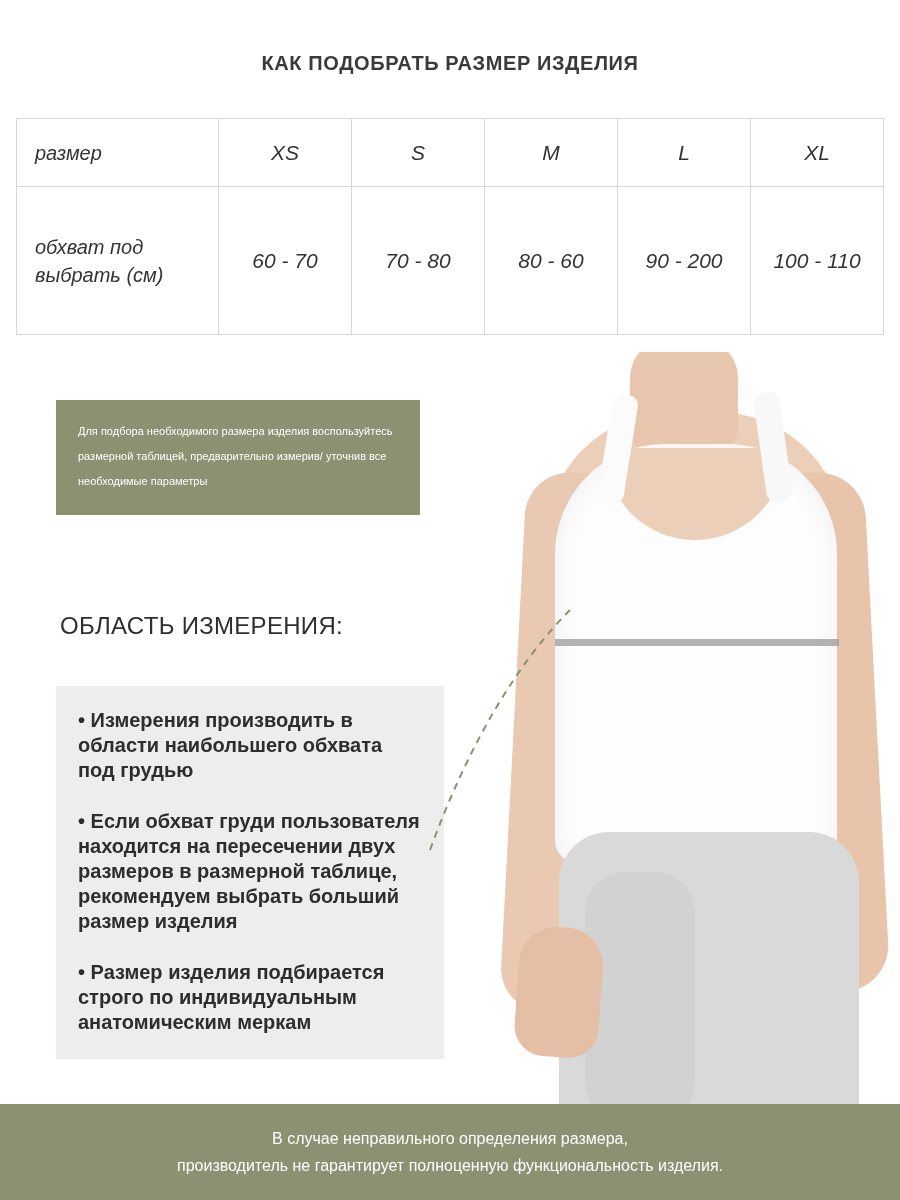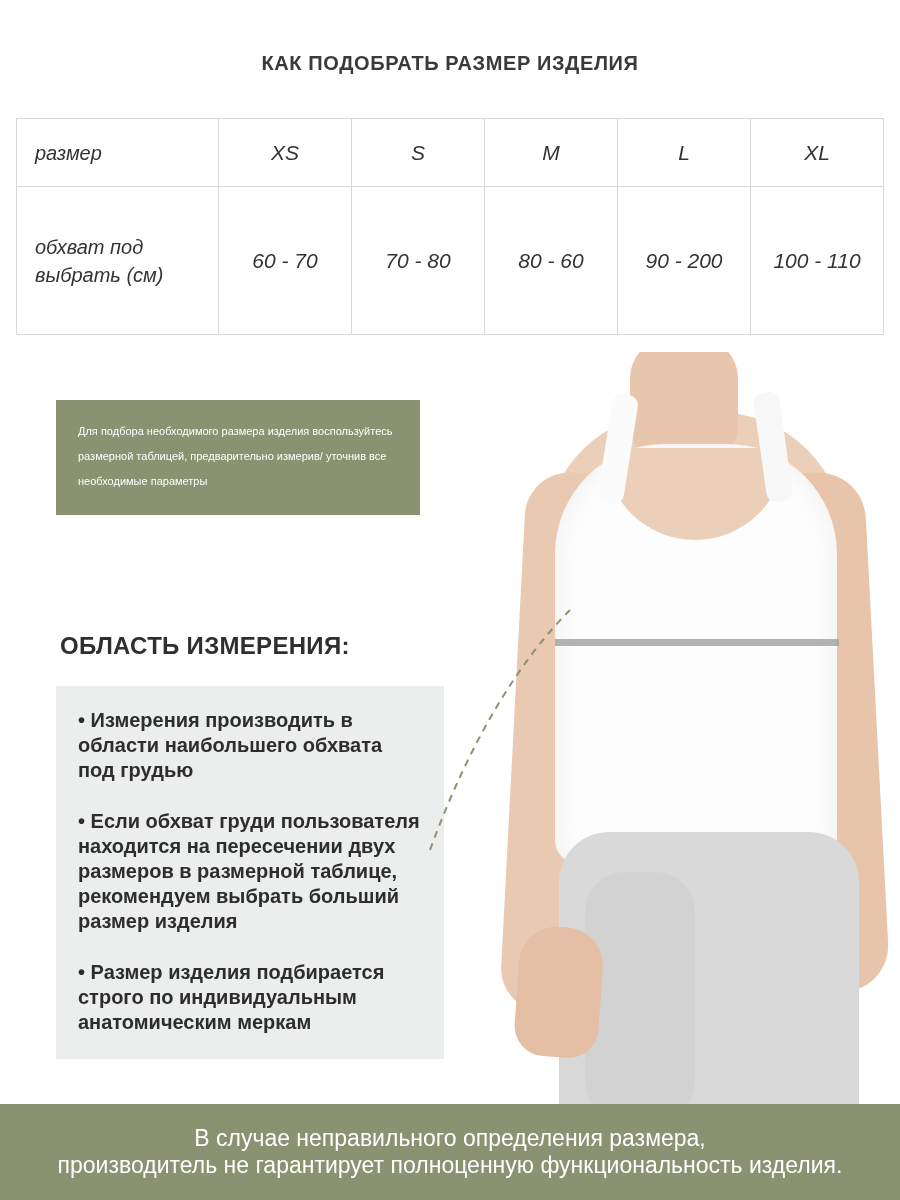--- a/index.html
+++ b/index.html
@@ -67,24 +67,24 @@
     background: #8b9272;
     color: #ffffff;
     padding: 19px 21px 21px 22px;
     font-size: 11px;
     line-height: 25px;
   }
 
   
   .measure-heading {
     position: absolute;
-    top: 632px;
+    top: 612px;
     left: 60px;
     font-size: 24px;
-    font-weight: bold;
+    font-weight: normal;
     color: #2f2f2f;
     letter-spacing: 0.3px;
   }
 
   
   .grey-box {
     position: absolute;
     top: 686px;
     left: 56px;
     width: 388px;
@@ -106,21 +106,21 @@
     left: 0;
     bottom: 0;
     width: 900px;
     height: 96px;
     background: #8b9272;
     color: #ffffff;
     display: flex;
     flex-direction: column;
     align-items: center;
     justify-content: center;
-    font-size: 23px;
+    font-size: 16px;
     line-height: 27px;
     text-align: center;
   }
 
   
   .photo {
     position: absolute;
     top: 352px;
     left: 455px;
     width: 445px;

